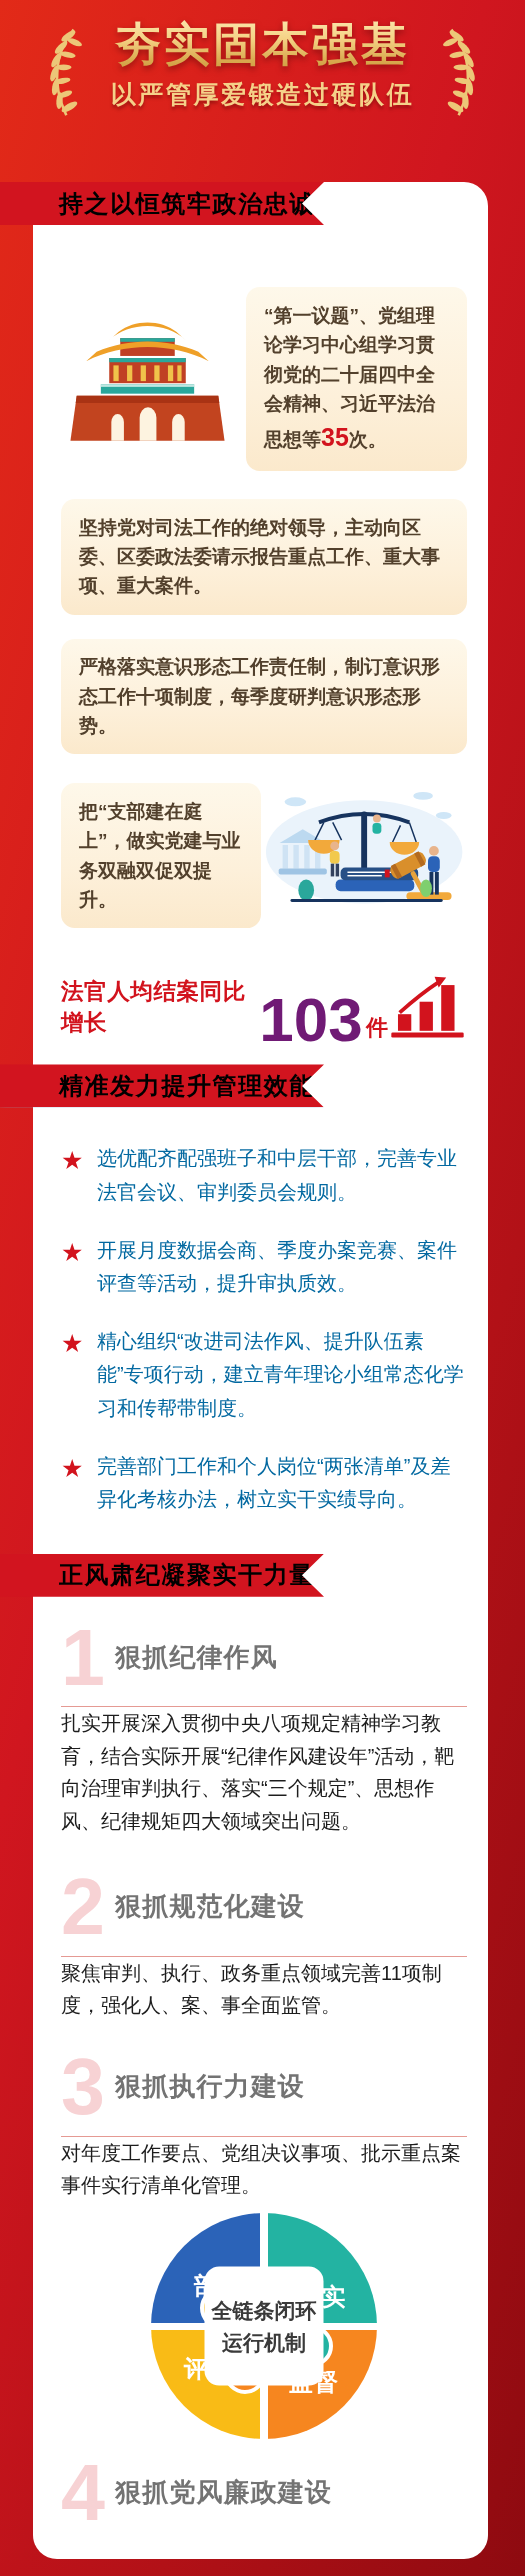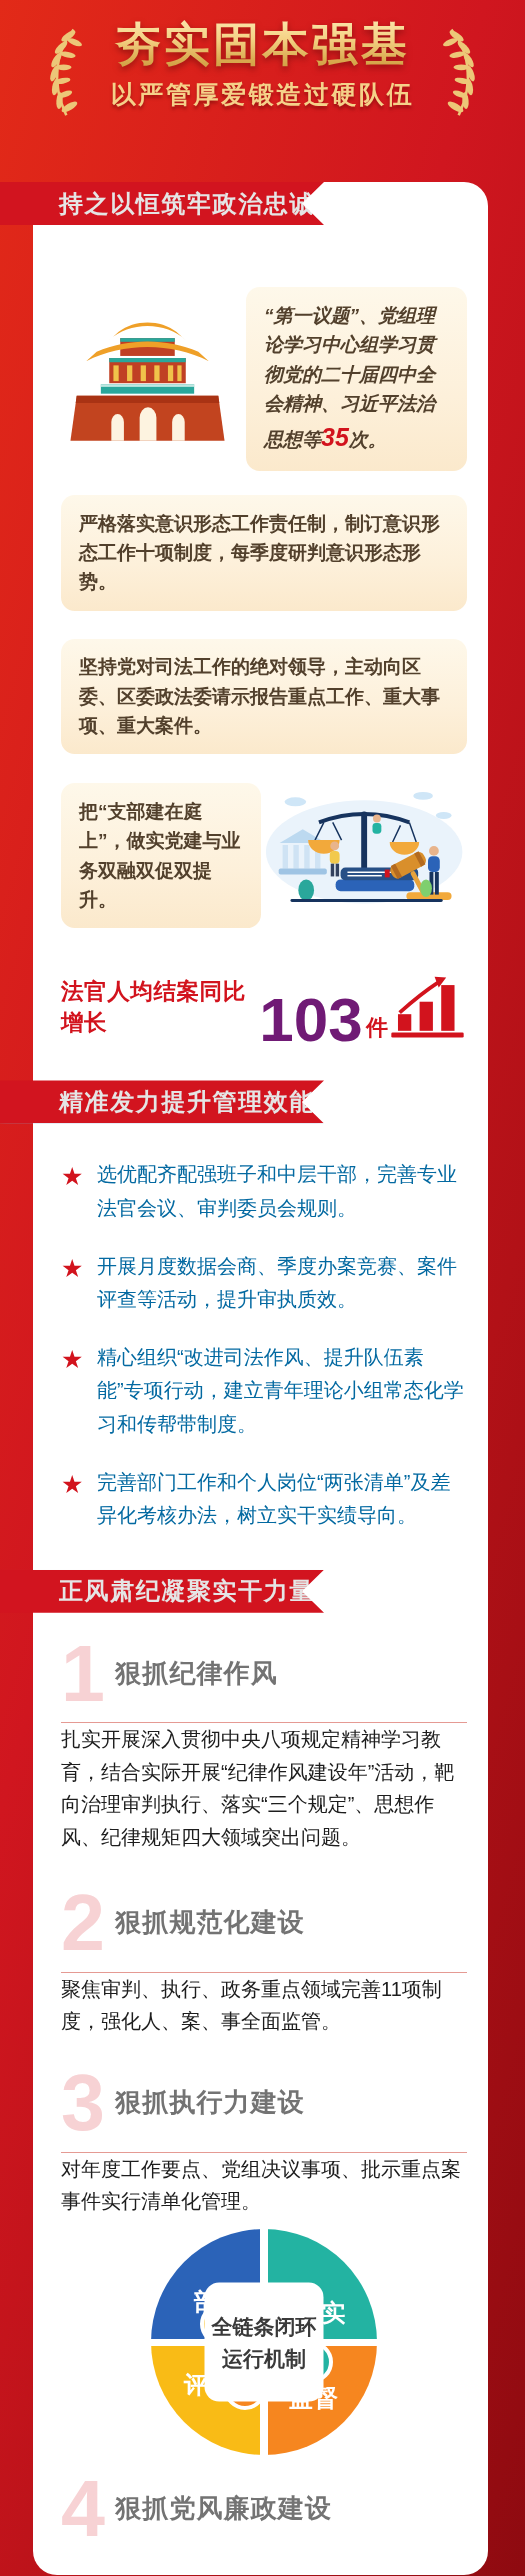--- a/index.html
+++ b/index.html
@@ -20,33 +20,33 @@
   .laurel.left{left:35px;}
   .laurel.right{right:35px;transform:scaleX(-1);}
   
   .card{position:relative;margin:0 38px 0 33px;width:455px;background:#ffffff;
         border-radius:24px;padding-bottom:29px;box-sizing:border-box;}
   .content{padding:0 21px 0 28px;}
   
   .ribbon{position:relative;margin-left:-33px;width:324px;height:43px;background:#d2141f;
       clip-path:polygon(0 0,100% 0,calc(100% - 22px) 50%,100% 100%,0 100%);
       display:flex;align-items:center;padding-left:59px;box-sizing:border-box;
-      font-size:24px;font-weight:800;color:#e5e5e5;letter-spacing:1.6px;
+      font-size:24px;font-weight:800;color:#000000;letter-spacing:1.6px;
       filter:drop-shadow(0 6.3px 4.7px rgba(130,155,205,.45));}
   .ribbon-1{margin-top:39px;}
-  .ribbon-2{margin-top:34px;}
+  .ribbon-2{margin-top:18px;}
   .ribbon-3{margin-top:37px;}
   
   .cream{background:linear-gradient(180deg,#fef8ea 0%,#fdf0da 60%,#fbe9cc 100%);
       border-radius:13.7px;padding:13.7px 18px;font-size:19px;font-weight:700;
       color:#52402c;line-height:1.55;box-sizing:border-box;}
   .row{display:flex;align-items:flex-start;}
   .row-1{margin-top:62px;}
   .row-4{margin-top:29px;}
-  .card-1{width:221px;margin-left:auto;font-style:italic;}
+  .card-1{width:221px;margin-left:auto;}
   .card-2{margin-top:28px;}
   .card-3{margin-top:24px;}
   .card-4{width:209px;}
   .num-red{color:#d2131d;font-size:25px;font-weight:800;}
   .illu-tiananmen{width:173px;height:152px;margin-top:5.3px;}
   .illu-justice{width:218px;height:132px;margin-left:auto;margin-top:-4.2px;}
   
   .stat{display:flex;align-items:flex-end;margin-top:39px;}
   .stat-label{font-size:22.6px;font-weight:800;color:#d2131d;padding-bottom:8.4px;letter-spacing:0.5px;}
   .stat-value{font-size:62px;font-weight:800;color:#701a75;line-height:.85;margin-left:6.3px;}
@@ -213,23 +213,23 @@
           <path d="M150,240 a16,20 0 0 1 32,0 L182,284 L150,284 Z" fill="#fdf3e0"></path>
           <path d="M96,248 a12,15 0 0 1 24,0 L120,284 L96,284 Z" fill="#fdf3e0"></path>
           <path d="M212,248 a12,15 0 0 1 24,0 L236,284 L212,284 Z" fill="#fdf3e0"></path>
         </svg>
 
         <div class="cream card-1">
           <span>“第一议题”、党组理论学习中心组学习贯彻党的二十届四中全会精神、习近平法治思想等</span><span class="num-red">35</span><span>次。</span>
         </div>
       </div>
 
+      <div class="cream card-2">坚持党对司法工作的绝对领导，主动向区委、区委政法委请示报告重点工作、重大事项、重大案件。</div>
+
       <div class="cream card-3">严格落实意识形态工作责任制，制订意识形态工作十项制度，每季度研判意识形态形势。</div>
-
-      <div class="cream card-2">坚持党对司法工作的绝对领导，主动向区委、区委政法委请示报告重点工作、重大事项、重大案件。</div>
 
       <div class="row row-4">
         <div class="cream card-4">把“支部建在庭上”，做实党建与业务双融双促双提升。</div>
         <svg class="illu-justice" viewBox="0 0 420 252" aria-hidden="true">
           <ellipse cx="210" cy="140" rx="200" ry="105" fill="#eaf3fb"></ellipse>
           <ellipse cx="70" cy="38" rx="22" ry="9" fill="#cfe6f7"></ellipse>
           <ellipse cx="330" cy="26" rx="20" ry="8" fill="#cfe6f7"></ellipse>
           <ellipse cx="372" cy="66" rx="16" ry="7" fill="#cfe6f7"></ellipse>
 
           <polygon points="38,122 132,122 85,94" fill="#bcd9f0"></polygon>

